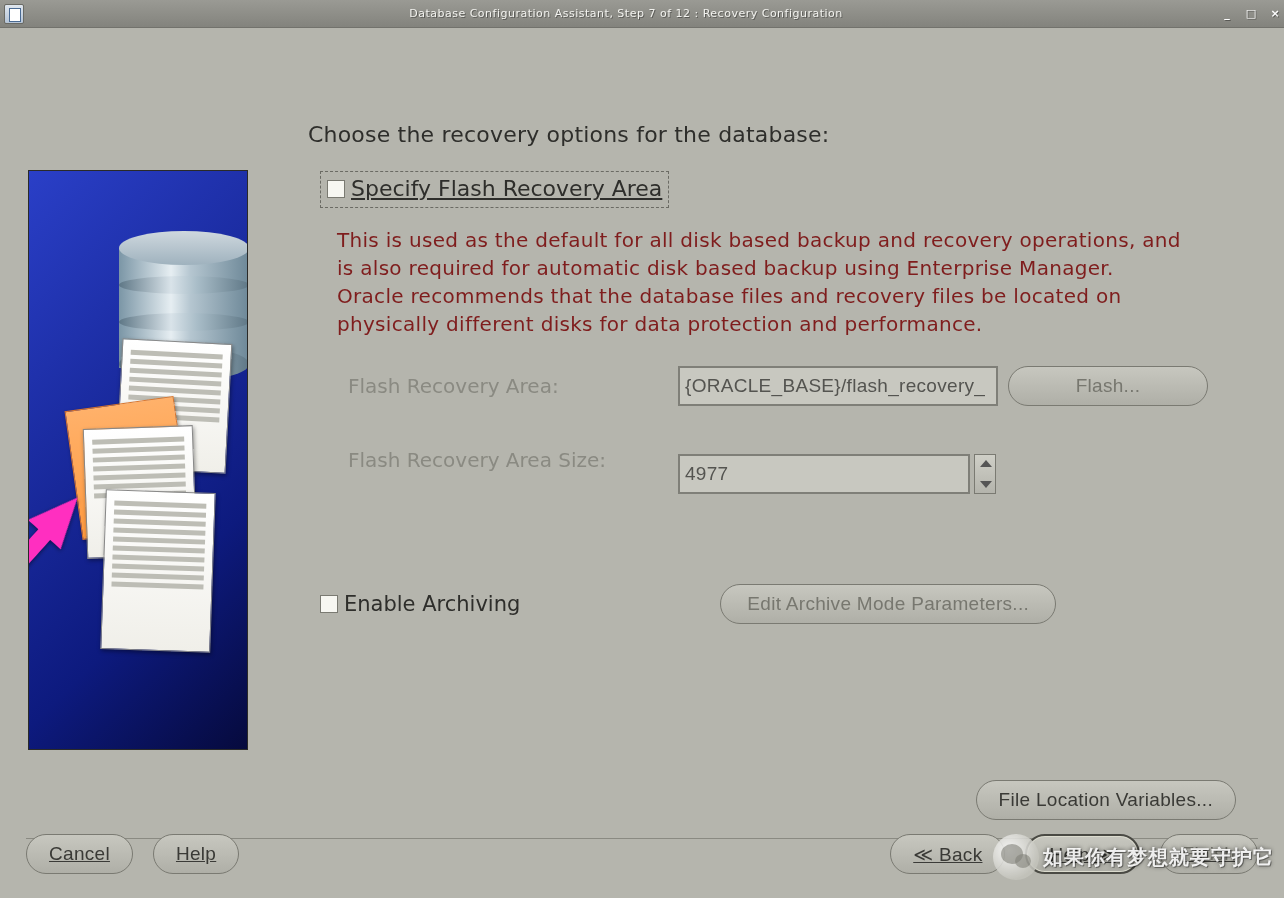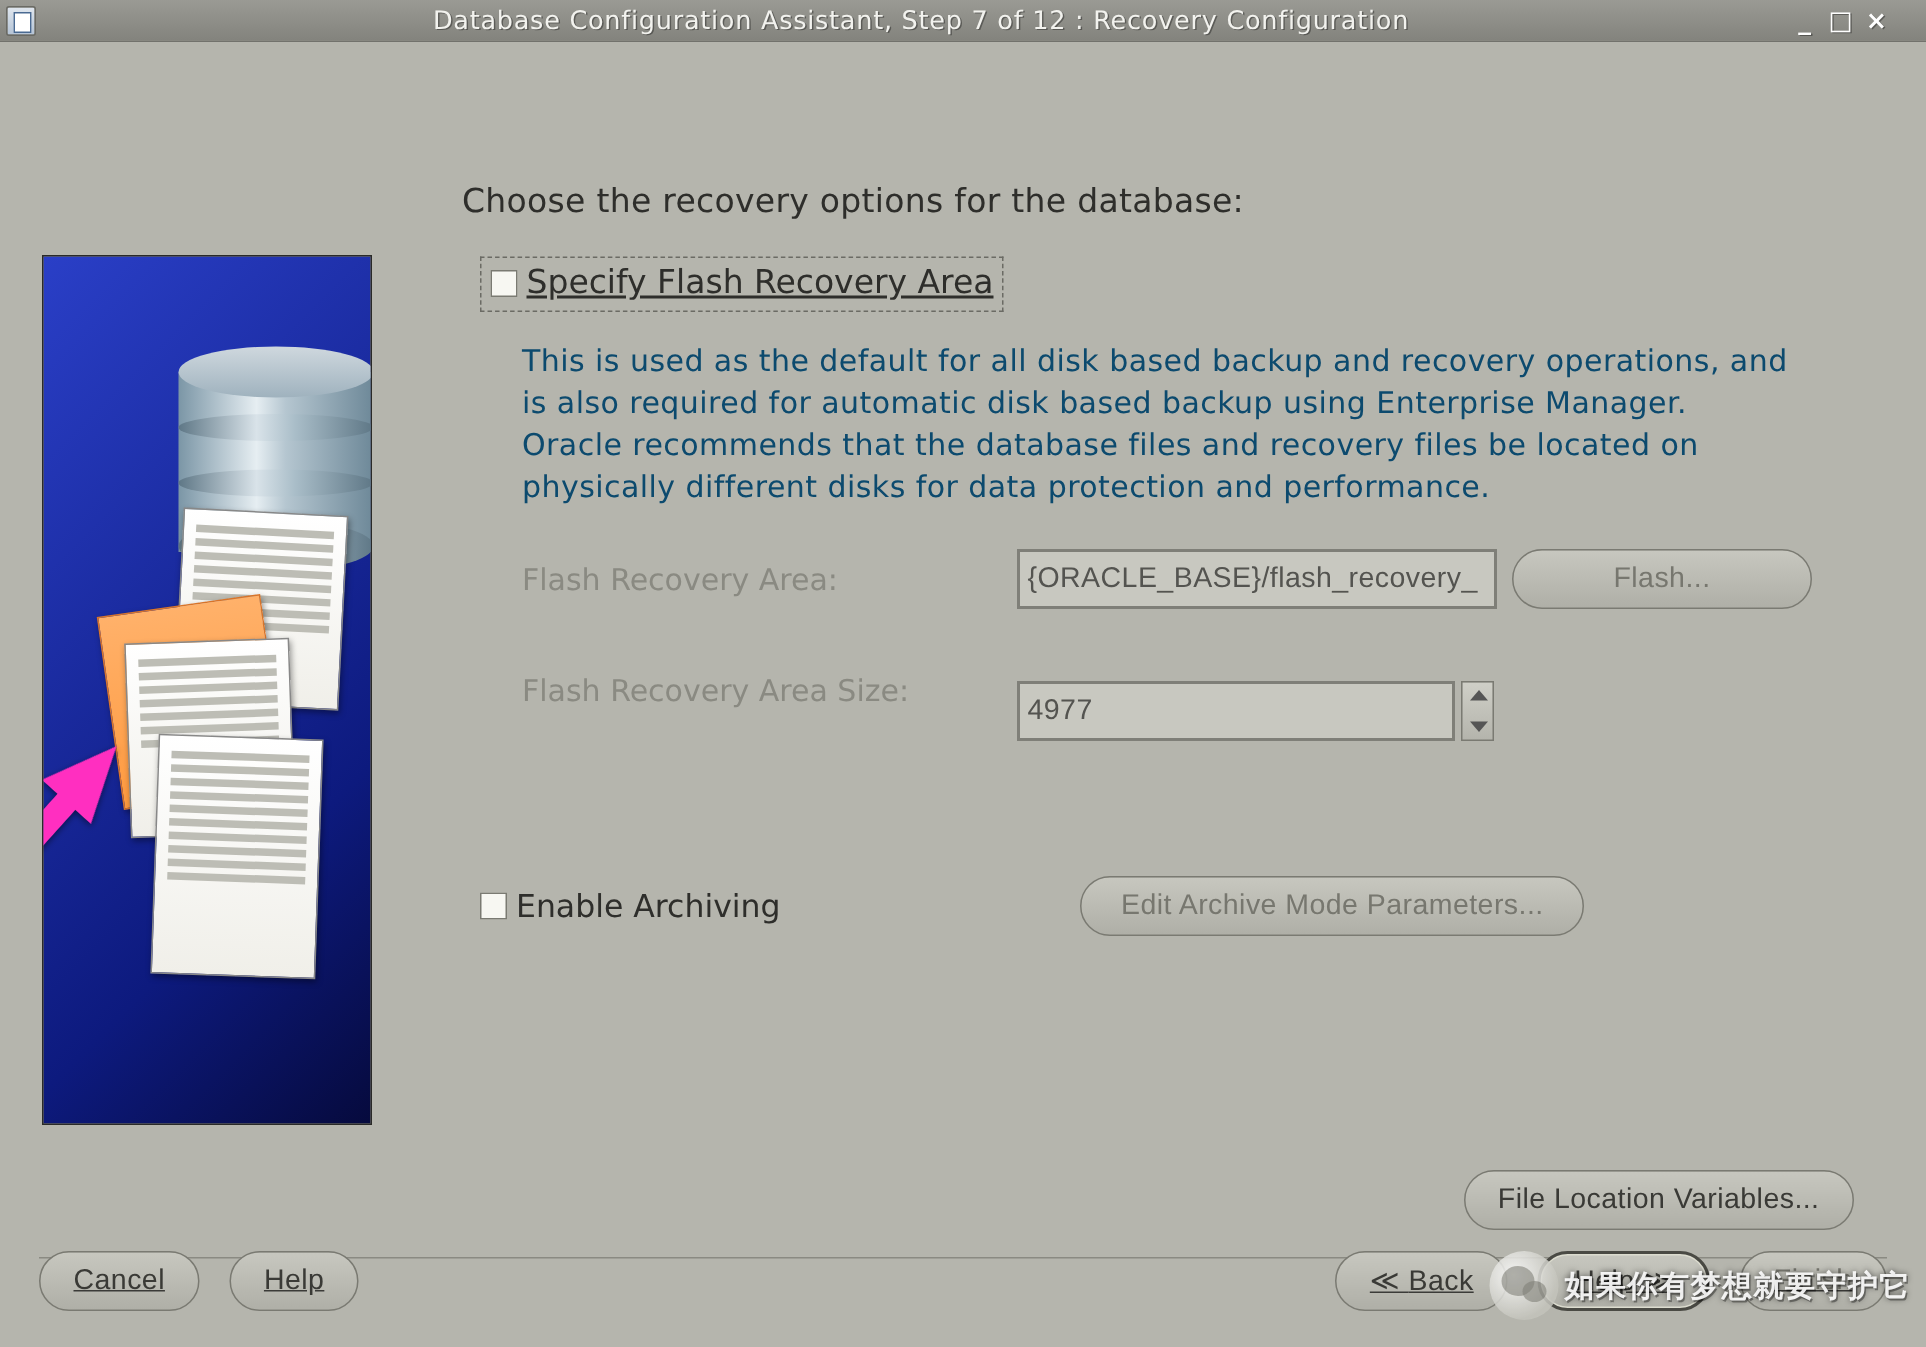--- a/index.html
+++ b/index.html
@@ -12,23 +12,23 @@
     -webkit-font-smoothing: antialiased;
   }
 
   
   .titlebar {
     height: 28px;
     background: linear-gradient(#9a9a94, #83837d);
     border-bottom: 1px solid #72726c;
     display: flex;
     align-items: center;
-    padding: 0 24px 0 4px;
+    padding: 0 0 0 4px;
     color: #f2f2ee;
-    font-size: 17px;
+    font-size: 11px;
     text-shadow: 1px 1px 0 rgba(0,0,0,.35);
     justify-content: space-between;
   }
   .titlebar .app-icon {
     width: 20px; height: 20px;
     background: linear-gradient(#dfe6ee, #b5c4d6);
     border: 1px solid #6a6a64;
     border-radius: 2px;
     margin-right: 10px;
     position: relative;
@@ -120,24 +120,24 @@
   .chk-row { display:flex; align-items:center; gap:6px; }
   .chk {
     width:18px; height:18px; background:#f7f7f2; border:1px solid #7a7a72;
     display:inline-block;
   }
   .opt-label { font-size:22px; color:#2e2e2b; }
   .opt-label.big u { text-decoration: underline; }
   .focus-frame { border:1px dashed #6b6b64; padding:4px 6px 6px 6px; display:inline-block; }
 
   .desc {
-    margin: 18px 0 28px 28px;
+    margin: 18px 0 28px 17px;
     font-size: 20px;
     line-height: 28px;
-    color: #0c4a6e;
+    color: #7f1d1d;
     letter-spacing: .3px;
     max-width: 850px;
   }
 
   .form-grid { margin-left:28px; display:grid;
     grid-template-columns: 330px 330px 200px; row-gap: 20px; align-items:center; }
   .fld-label { font-size:20px; color:#7b7b73; }
   .disabled-label { color:#8a8a82; }
 
   .txt {

